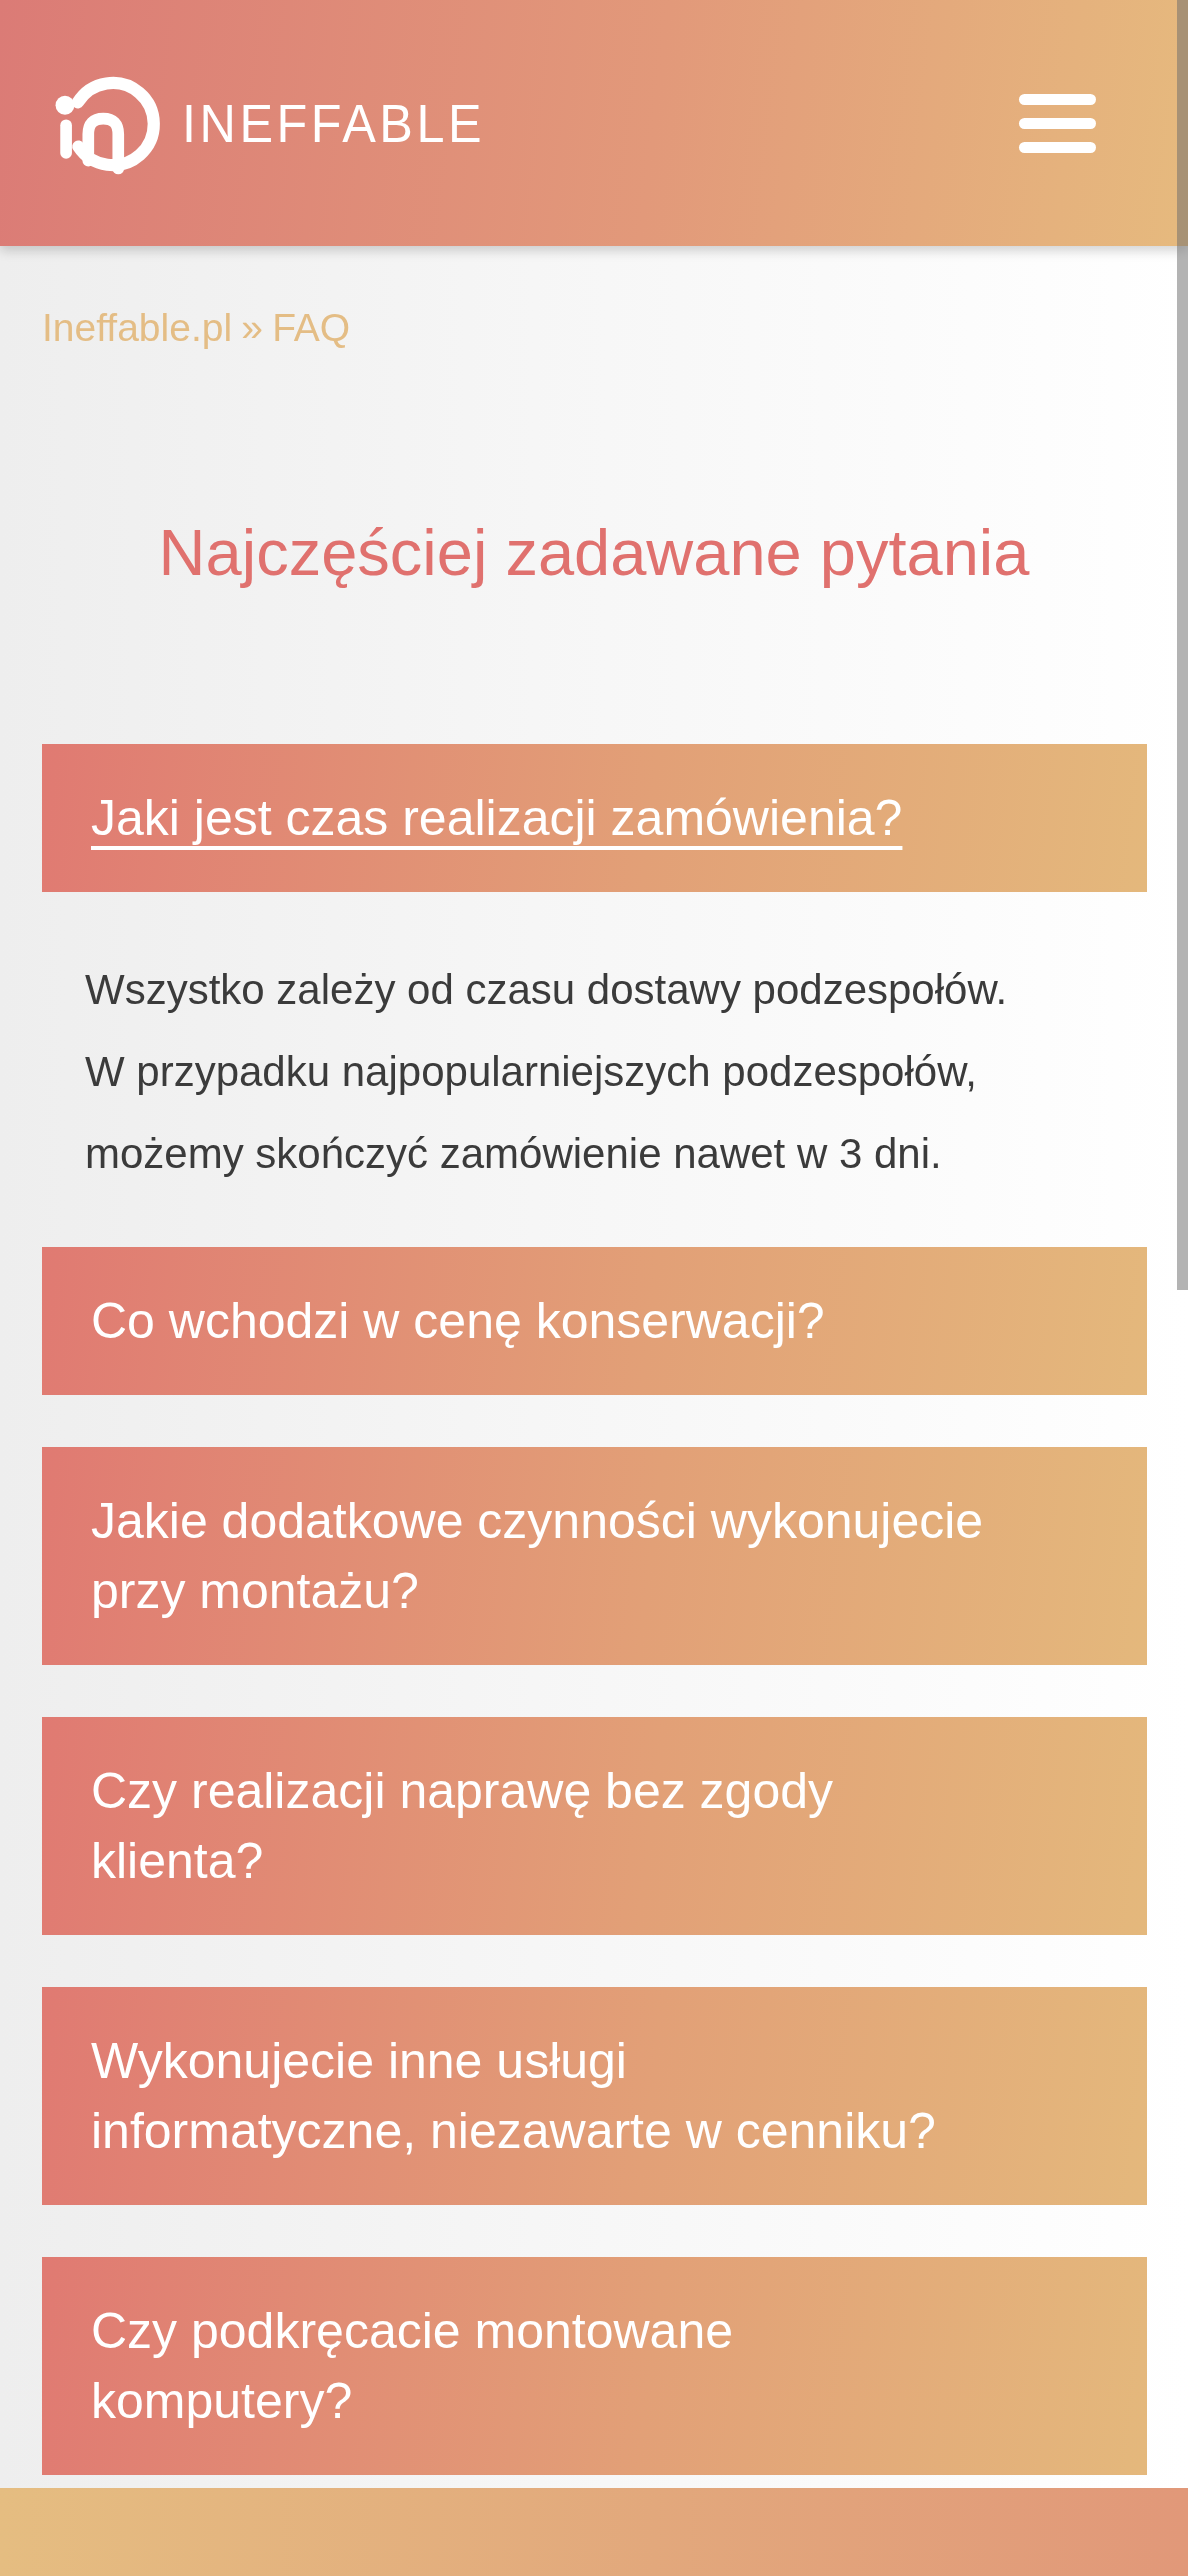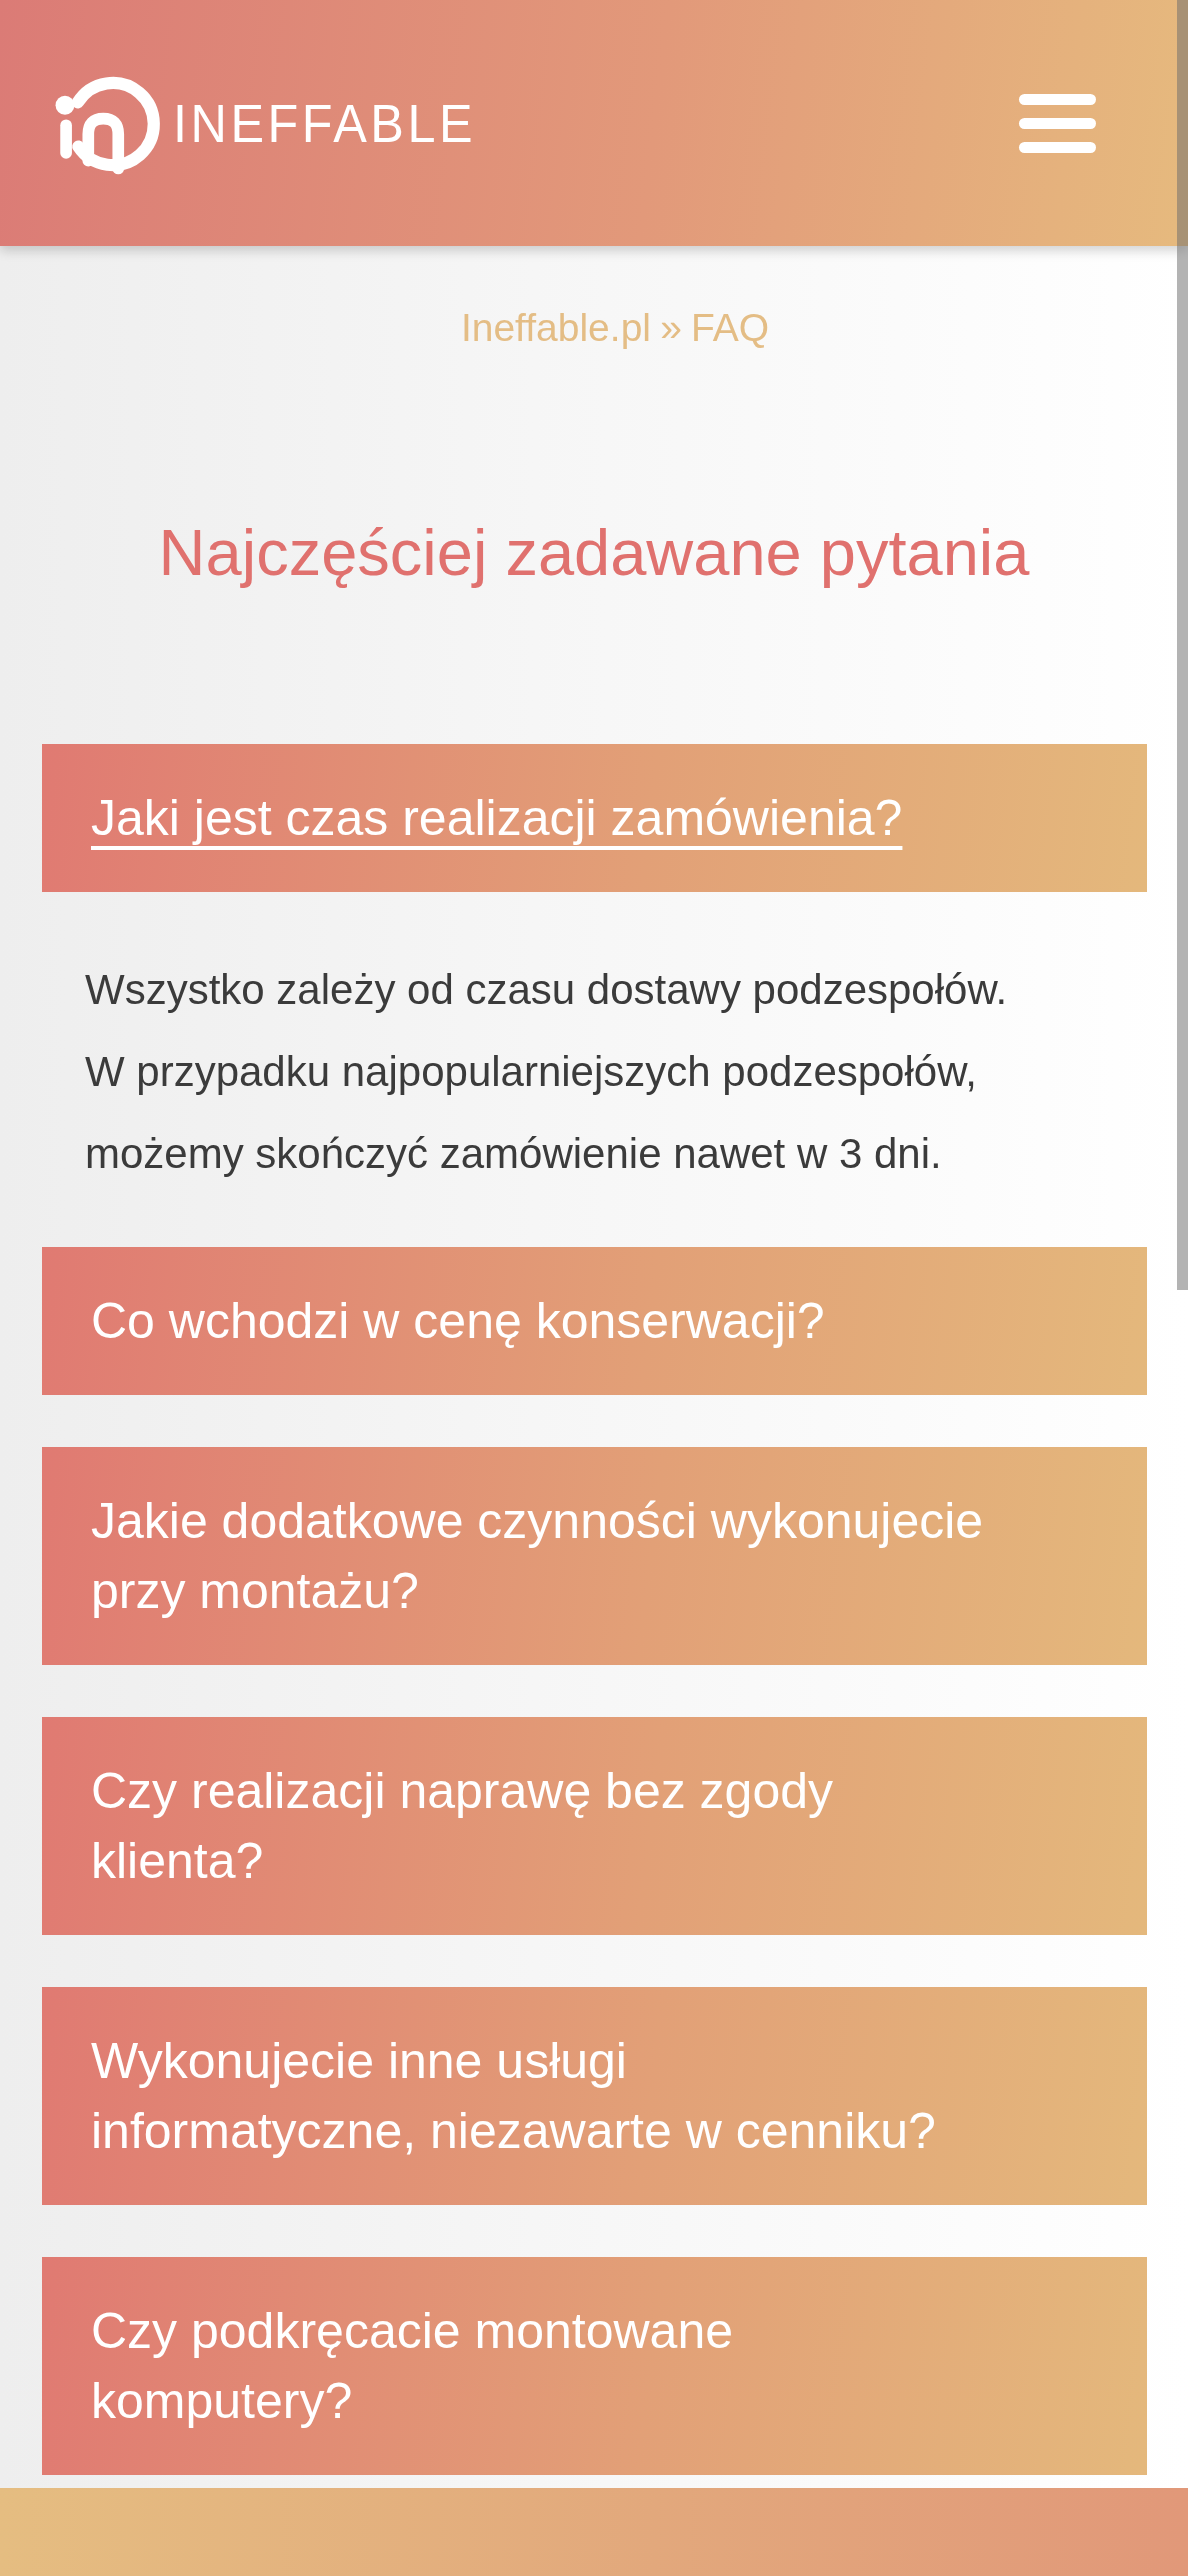--- a/index.html
+++ b/index.html
@@ -14,36 +14,36 @@
   }
 
   
   .app-header {
     position: relative; height: 246px; box-sizing: border-box;
     display: flex; align-items: center; justify-content: space-between;
     padding: 0 92px 0 55px;
     background: linear-gradient(97deg, #db7b76 0%, #e2997a 55%, #e6ba7e 100%);
     box-shadow: 0 4.6px 11px rgba(0,0,0,0.18);
   }
-  .brand { display: flex; align-items: center; gap: 7px; color: #ffffff; text-decoration: none; }
+  .brand { display: flex; align-items: center; gap: 16px; color: #ffffff; text-decoration: none; }
   .brand svg { width: 111px; height: 114px; display: block; }
   .brand-name {
     font-size: 53px; font-weight: 300; letter-spacing: 3.7px;
     transform: scaleX(0.95); transform-origin: left center;
   }
   .hamburger {
     width: 77px; height: 59px; padding: 0; border: none; background: transparent;
     display: flex; flex-direction: column; justify-content: space-between; cursor: pointer;
   }
   .hbar { display: block; height: 11px; border-radius: 6.4px; background: #ffffff; }
 
   
   .breadcrumb {
     margin: 59px 0 0 42px;
-    font-size: 39px; line-height: 46px; color: #e4bd85; text-align: center;
+    font-size: 39px; line-height: 46px; color: #e4bd85;
   }
   .breadcrumb a { color: #e4bd85; text-decoration: none; }
   .breadcrumb .sep { margin: 0 9.2px; }
 
   
   .page-title {
     margin: 164px 41px 0 41px;
     text-align: center;
     font-size: 65px; font-weight: 400; letter-spacing: 0px;
     color: #e0716e;

